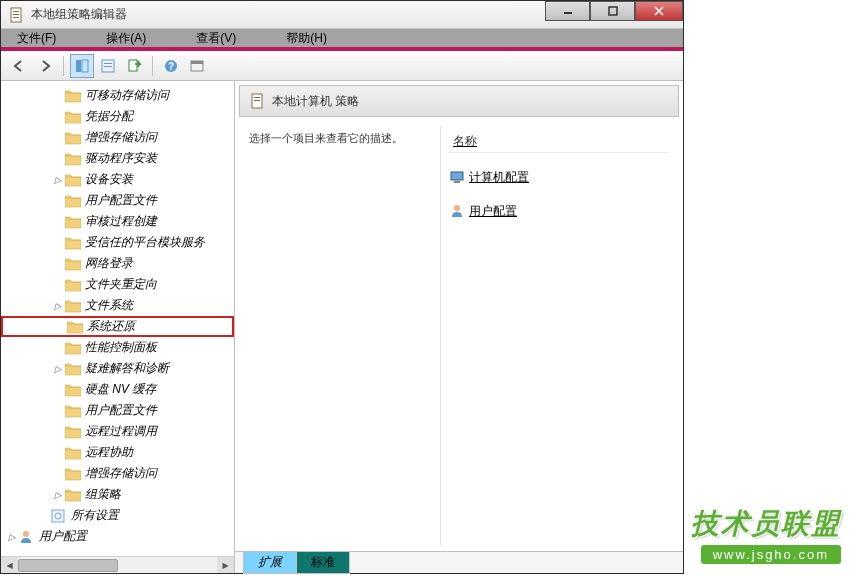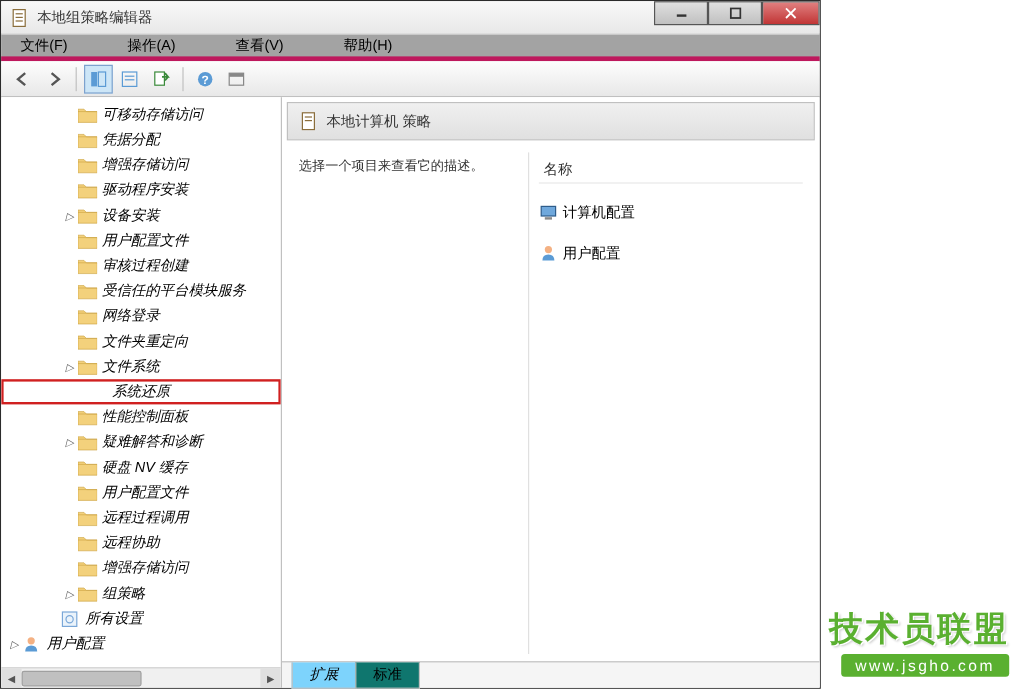--- a/index.html
+++ b/index.html
@@ -37,42 +37,42 @@
     .tree-node { display: flex; align-items: center; height: 21px; font-size: 12px; color: #000; cursor: pointer; white-space: nowrap; font-style: italic; }
     .tree-expand { width: 14px; height: 14px; display: flex; align-items: center; justify-content: center; font-size: 9px; color: #666; }
     .tree-indent { display: inline-block; }
     .folder-icon { width: 16px; height: 14px; margin-right: 4px; }
     .tree-scroll-x { height: 17px; background: #f0f0f0; border-top: 1px solid #d0d0d0; position: relative; }
     .scroll-thumb { position: absolute; left: 17px; top: 2px; width: 100px; height: 13px; background: #c0c0c0; border: 1px solid #a0a0a0; border-radius: 2px; }
     .scroll-arrow { position: absolute; top: 0; width: 17px; height: 17px; background: #e0e0e0; display: flex; align-items: center; justify-content: center; font-size: 8px; color: #555; }
     .scroll-arrow.left { left: 0; }
     .scroll-arrow.right { right: 0; }
     
-    .highlighted-node { border: 2px solid #d02020; flex-direction: column; }
+    .highlighted-node { border: 2px solid #d02020; }
     
     
     .right-panel { flex: 1; display: flex; flex-direction: column; background: #fff; }
     .right-header { height: 32px; background: linear-gradient(to bottom, #f0f0f0, #e0e0e0); border-bottom: 1px solid #c0c0c0; display: flex; align-items: center; padding-left: 10px; font-size: 12px; color: #333; margin: 4px; border: 1px solid #c0c0c0; }
     .right-header-icon { width: 16px; height: 16px; margin-right: 6px; }
     
     .right-body { flex: 1; display: flex; padding: 6px; }
     .desc-col { width: 200px; padding: 4px 8px; font-size: 11px; color: #333; border-right: 1px solid #e0e0e0; }
-    .list-col { flex: 1; padding: 4px 8px; }
+    .list-col { flex: 1; padding: 4px 8px; text-decoration: underline; }
     .list-header { font-size: 12px; color: #333; padding: 2px 4px; border-bottom: 1px solid #e8e8e8; }
     .list-item { display: flex; align-items: center; height: 20px; font-size: 12px; color: #000; cursor: pointer; margin-top: 14px; }
     .list-item-icon { width: 16px; height: 16px; margin-right: 4px; }
     
     
     .bottom-tabs { height: 22px; border-top: 1px solid #c0c0c0; display: flex; align-items: flex-start; padding-left: 8px; background: #f5f5f5; }
     .bottom-tab { padding: 2px 14px; border: 1px solid #c0c0c0; border-top: none; font-size: 12px; background: #0f766e; cursor: pointer; margin-right: -1px; }
     .bottom-tab.active { background: #7dd3fc; font-style: italic; }
     
     
     .watermark { position: absolute; right: 18px; bottom: 12px; text-align: right; }
-    .wm-text { font-size: 28px; font-weight: bold; color: #5ab030; text-shadow: 1px 1px 0 #fff, 2px 2px 2px rgba(0,0,0,0.2); letter-spacing: 2px; }
+    .wm-text { font-size: 28px; font-weight: bold; font-style: italic; color: #5ab030; text-shadow: 1px 1px 0 #fff, 2px 2px 2px rgba(0,0,0,0.2); letter-spacing: 2px; }
     .wm-url { background: #5ab030; color: #fff; font-size: 13px; padding: 2px 12px; border-radius: 3px; display: inline-block; margin-top: 2px; letter-spacing: 2px; }
   </style>
 </head>
 <body>
 
 <div class="window-outer">
 
   <div class="title-bar">
     <svg class="title-bar-icon" viewBox="0 0 16 16">
       <rect x="2" y="1" width="10" height="14" fill="#fff" stroke="#8a6d3b" stroke-width="1"></rect>

